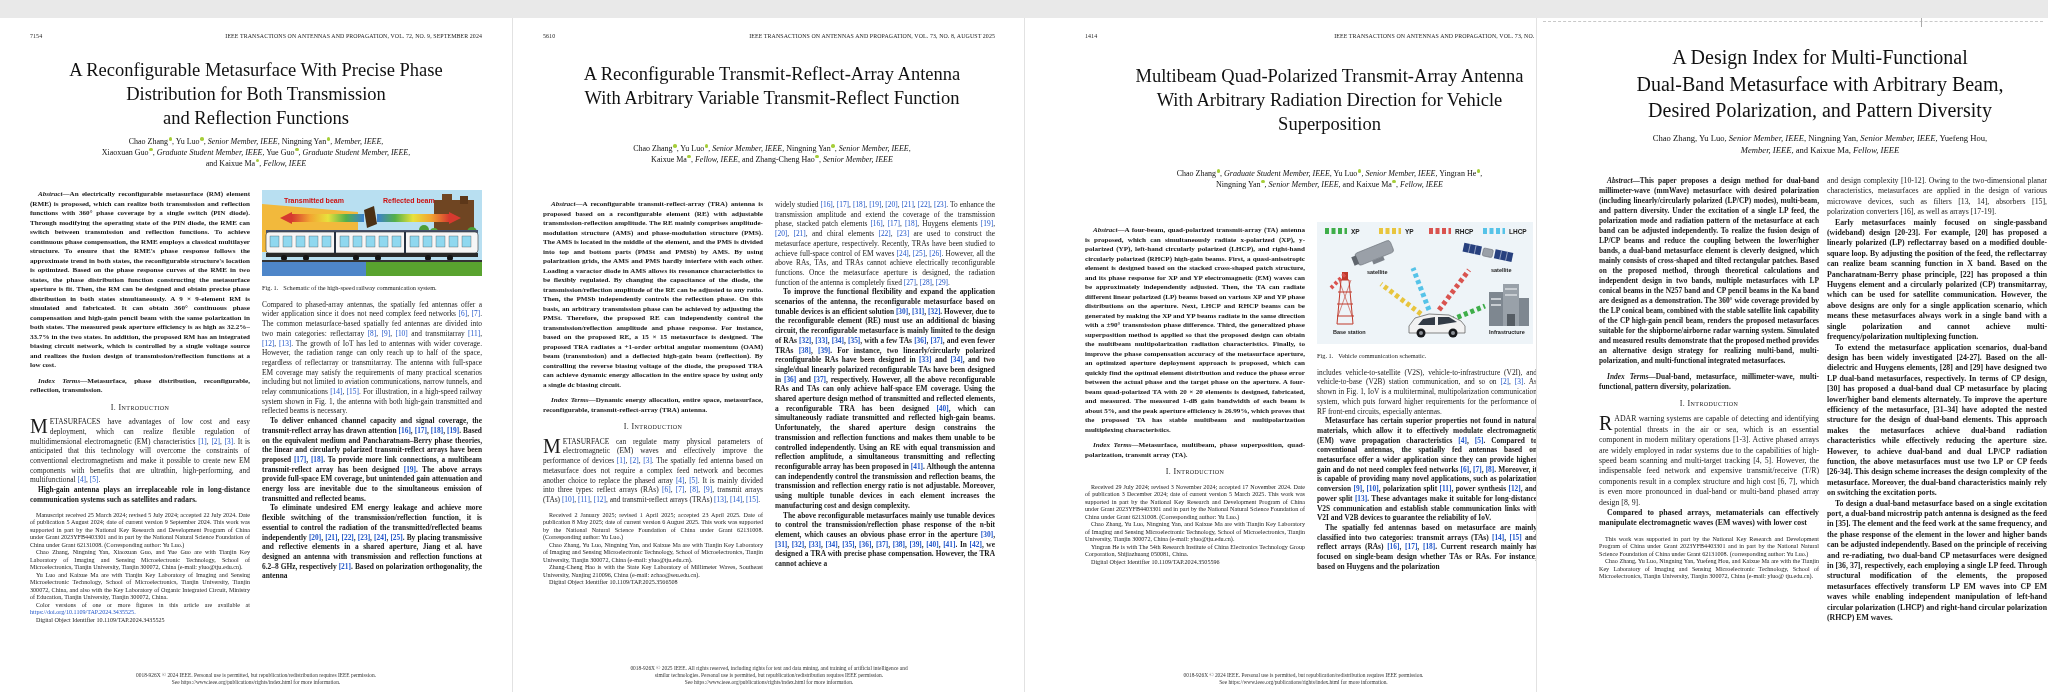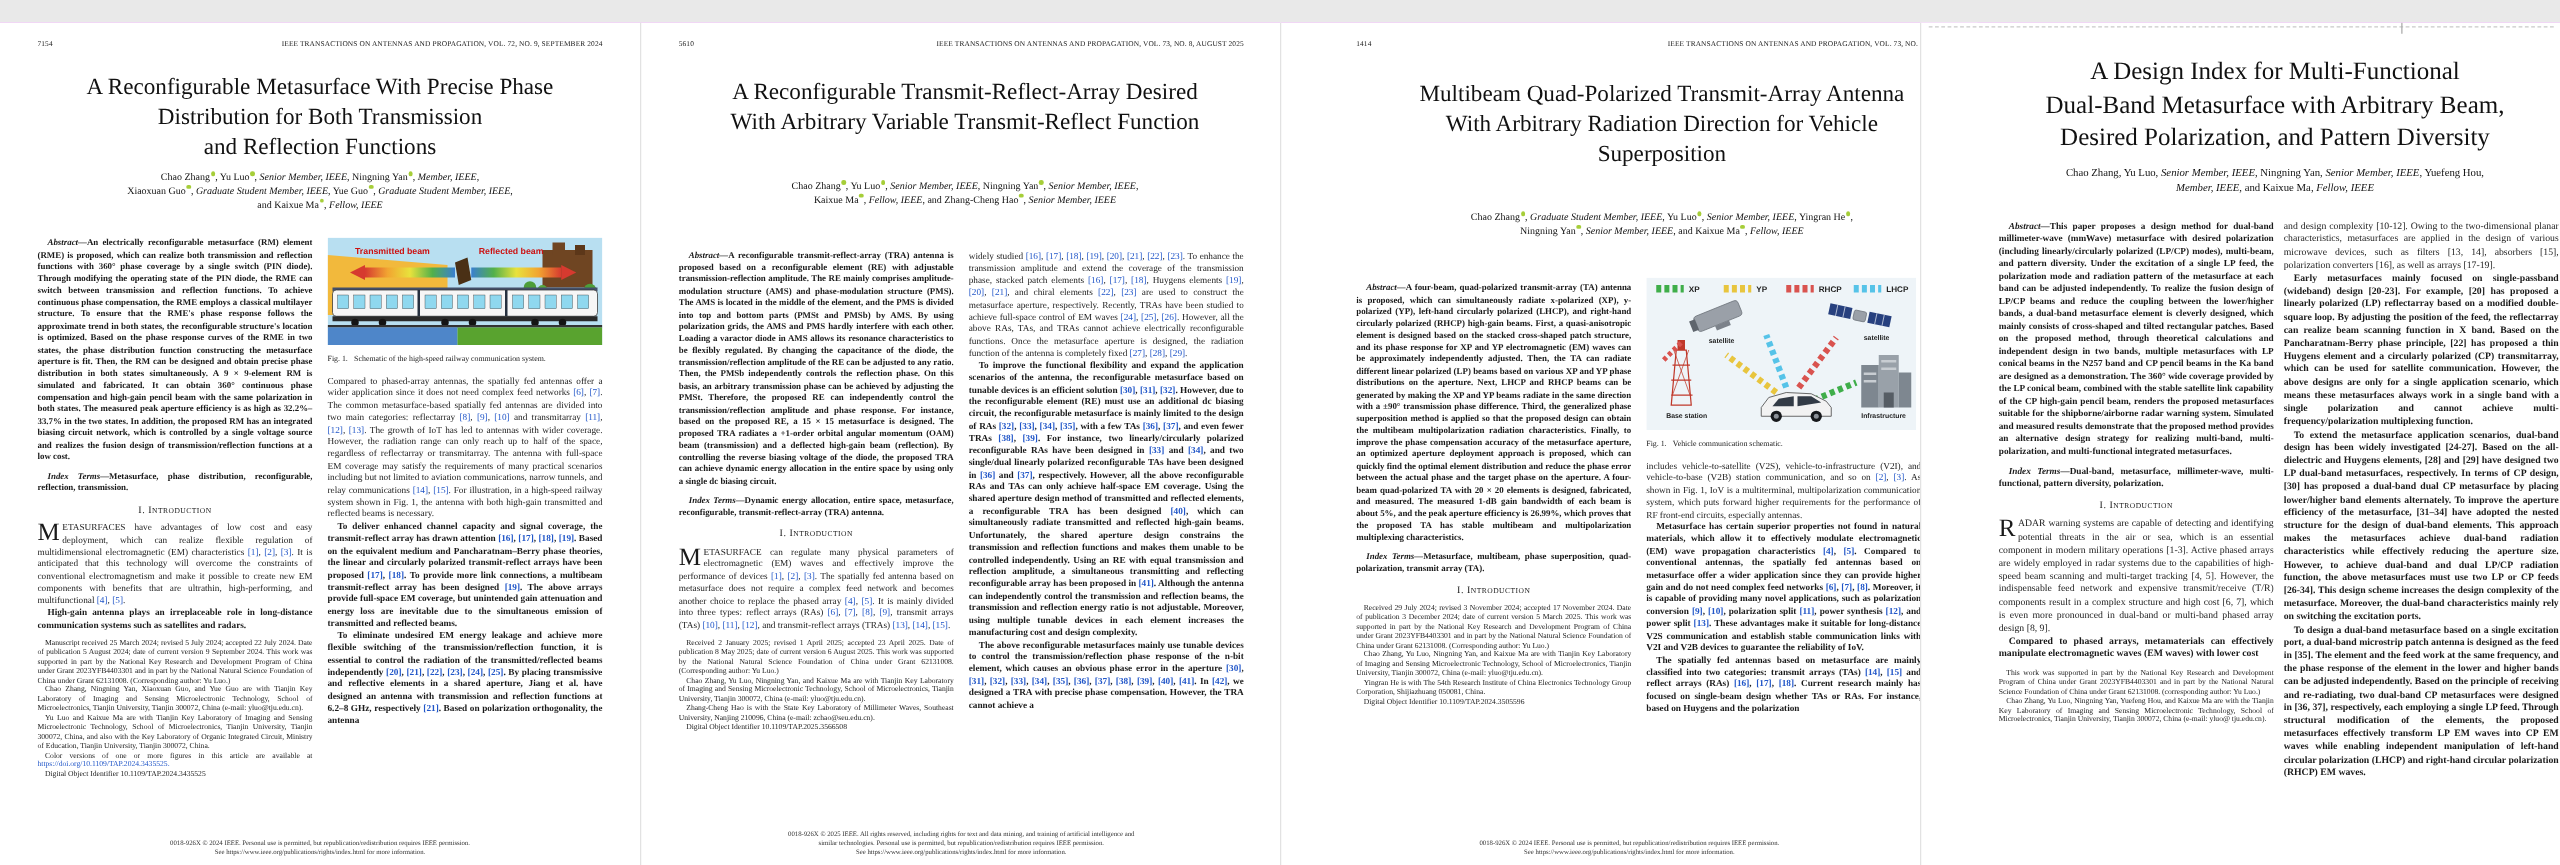--- a/index.html
+++ b/index.html
@@ -188,21 +188,21 @@
     </div>
     <div class="fdl">Authorized licensed use limited to: TIANJIN UNIVERSITY. Downloaded on September 09,2024 at 01:32:37 UTC from IEEE Xplore.  Restrictions apply.</div>
   </div>
 
   <div class="page pg2">
     <div class="rhead">
       <span class="pno">5610</span>
       <span class="jrn">IEEE TRANSACTIONS ON ANTENNAS AND PROPAGATION, VOL. 73, NO. 8, AUGUST 2025</span>
     </div>
     <div class="title">
-      <div>A Reconfigurable Transmit-Reflect-Array Desired</div>
+      <div>A Reconfigurable Transmit-Reflect-Array Antenna</div>
       <div>With Arbitrary Variable Transmit-Reflect Function</div>
     </div>
     <div class="authors">
       <div><span class="">Chao Zhang</span><span class="orcid-icon"></span><span class="">, Yu Luo</span><span class="orcid-icon"></span><span class="">, </span><span class="it">Senior Member, IEEE</span><span class="">, Ningning Yan</span><span class="orcid-icon"></span><span class="">, </span><span class="it">Senior Member, IEEE</span><span class="">,</span></div>
       <div><span class="">Kaixue Ma</span><span class="orcid-icon"></span><span class="">, </span><span class="it">Fellow, IEEE</span><span class="">, and Zhang-Cheng Hao</span><span class="orcid-icon"></span><span class="">, </span><span class="it">Senior Member, IEEE</span></div>
     </div>
     <div class="col c1">
       <p class="abstract ind"><span class="ablbl">Abstract—</span><span>A reconfigurable transmit-reflect-array (TRA) antenna is proposed based on a reconfigurable element (RE) with adjustable transmission-reflection amplitude. The RE mainly comprises amplitude-modulation structure (AMS) and phase-modulation structure (PMS). The AMS is located in the middle of the element, and the PMS is divided into top and bottom parts (PMSt and PMSb) by AMS. By using polarization grids, the AMS and PMS hardly interfere with each other. Loading a varactor diode in AMS allows its resonance characteristics to be flexibly regulated. By changing the capacitance of the diode, the transmission/reflection amplitude of the RE can be adjusted to any ratio. Then, the PMSb independently controls the reflection phase. On this basis, an arbitrary transmission phase can be achieved by adjusting the PMSt. Therefore, the proposed RE can independently control the transmission/reflection amplitude and phase response. For instance, based on the proposed RE, a 15 × 15 metasurface is designed. The proposed TRA radiates a +1-order orbital angular momentum (OAM) beam (transmission) and a deflected high-gain beam (reflection). By controlling the reverse biasing voltage of the diode, the proposed TRA can achieve dynamic energy allocation in the entire space by using only a single dc biasing circuit.</span></p>
       <p class="abstract ind idx"><span class="ablbl">Index Terms—</span><span>Dynamic energy allocation, entire space, metasurface, reconfigurable, transmit-reflect-array (TRA) antenna.</span></p>
       <p class="sec">I. Introduction</p>

